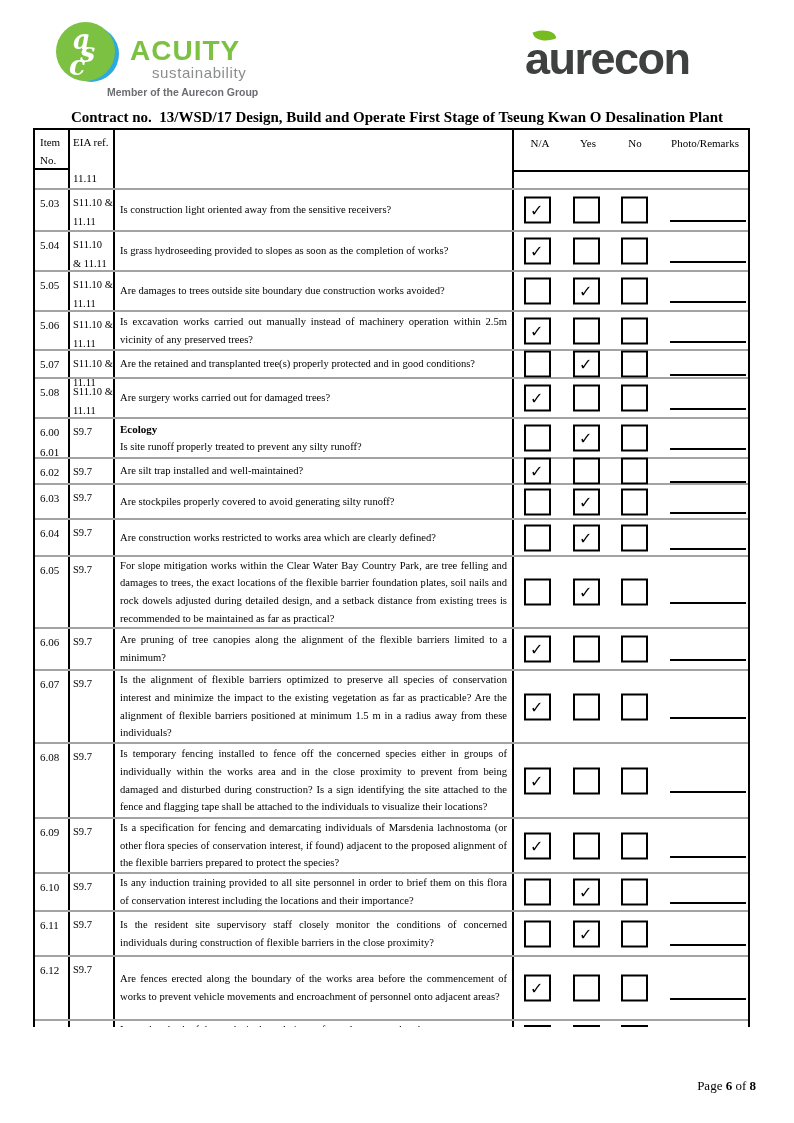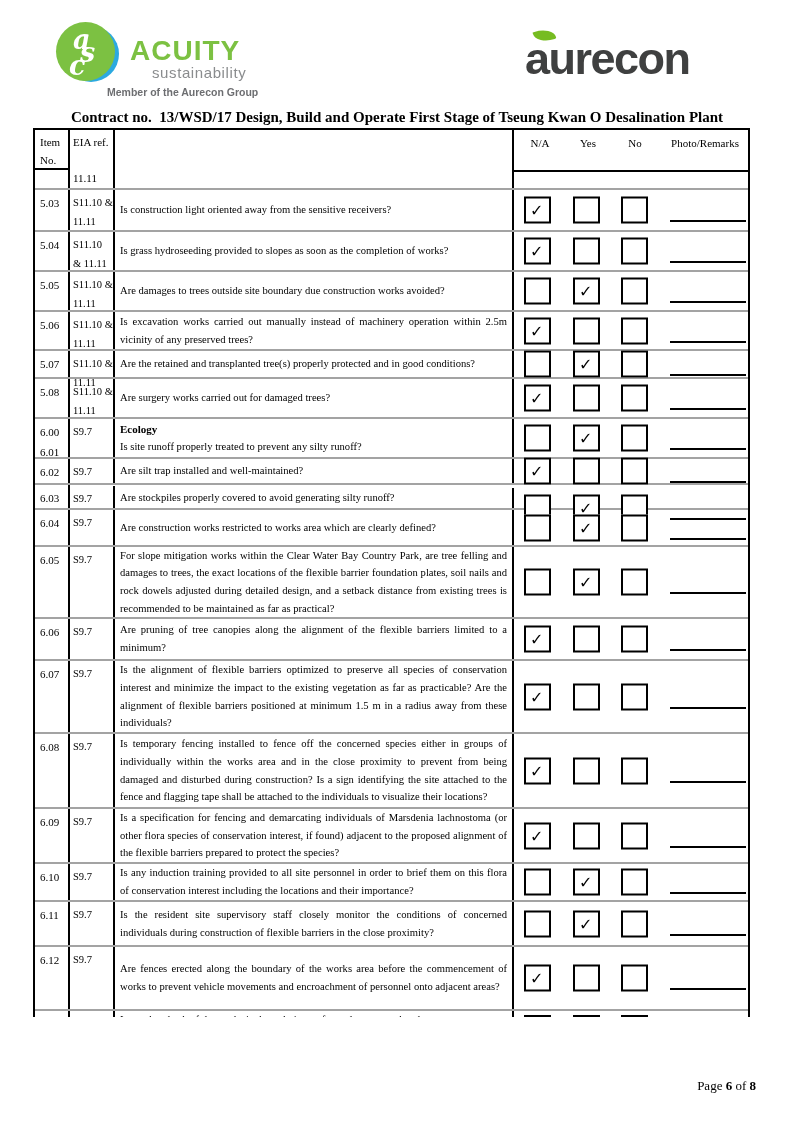--- a/index.html
+++ b/index.html
@@ -271,21 +271,21 @@
           </div>
           <div class="cell c-ans">
             <div class="cbox" style="left: 10px;">
               <div class="check">✓</div>
             </div>
             <div class="cbox" style="left: 59px;"></div>
             <div class="cbox" style="left: 107px;"></div>
             <div class="remark-line"></div>
           </div>
         </div>
-        <div class="trow" style="height: 25px; align-items: flex-end;">
+        <div class="trow" style="height: 35px;">
           <div class="cell c-item">
             <div class="itm">6.03</div>
           </div>
           <div class="cell c-eia">
             <div class="eial">S9.7</div>
           </div>
           <div class="cell c-q">
             <div class="qtext">Are stockpiles properly covered to avoid generating silty runoff?</div>
           </div>
           <div class="cell c-ans">

